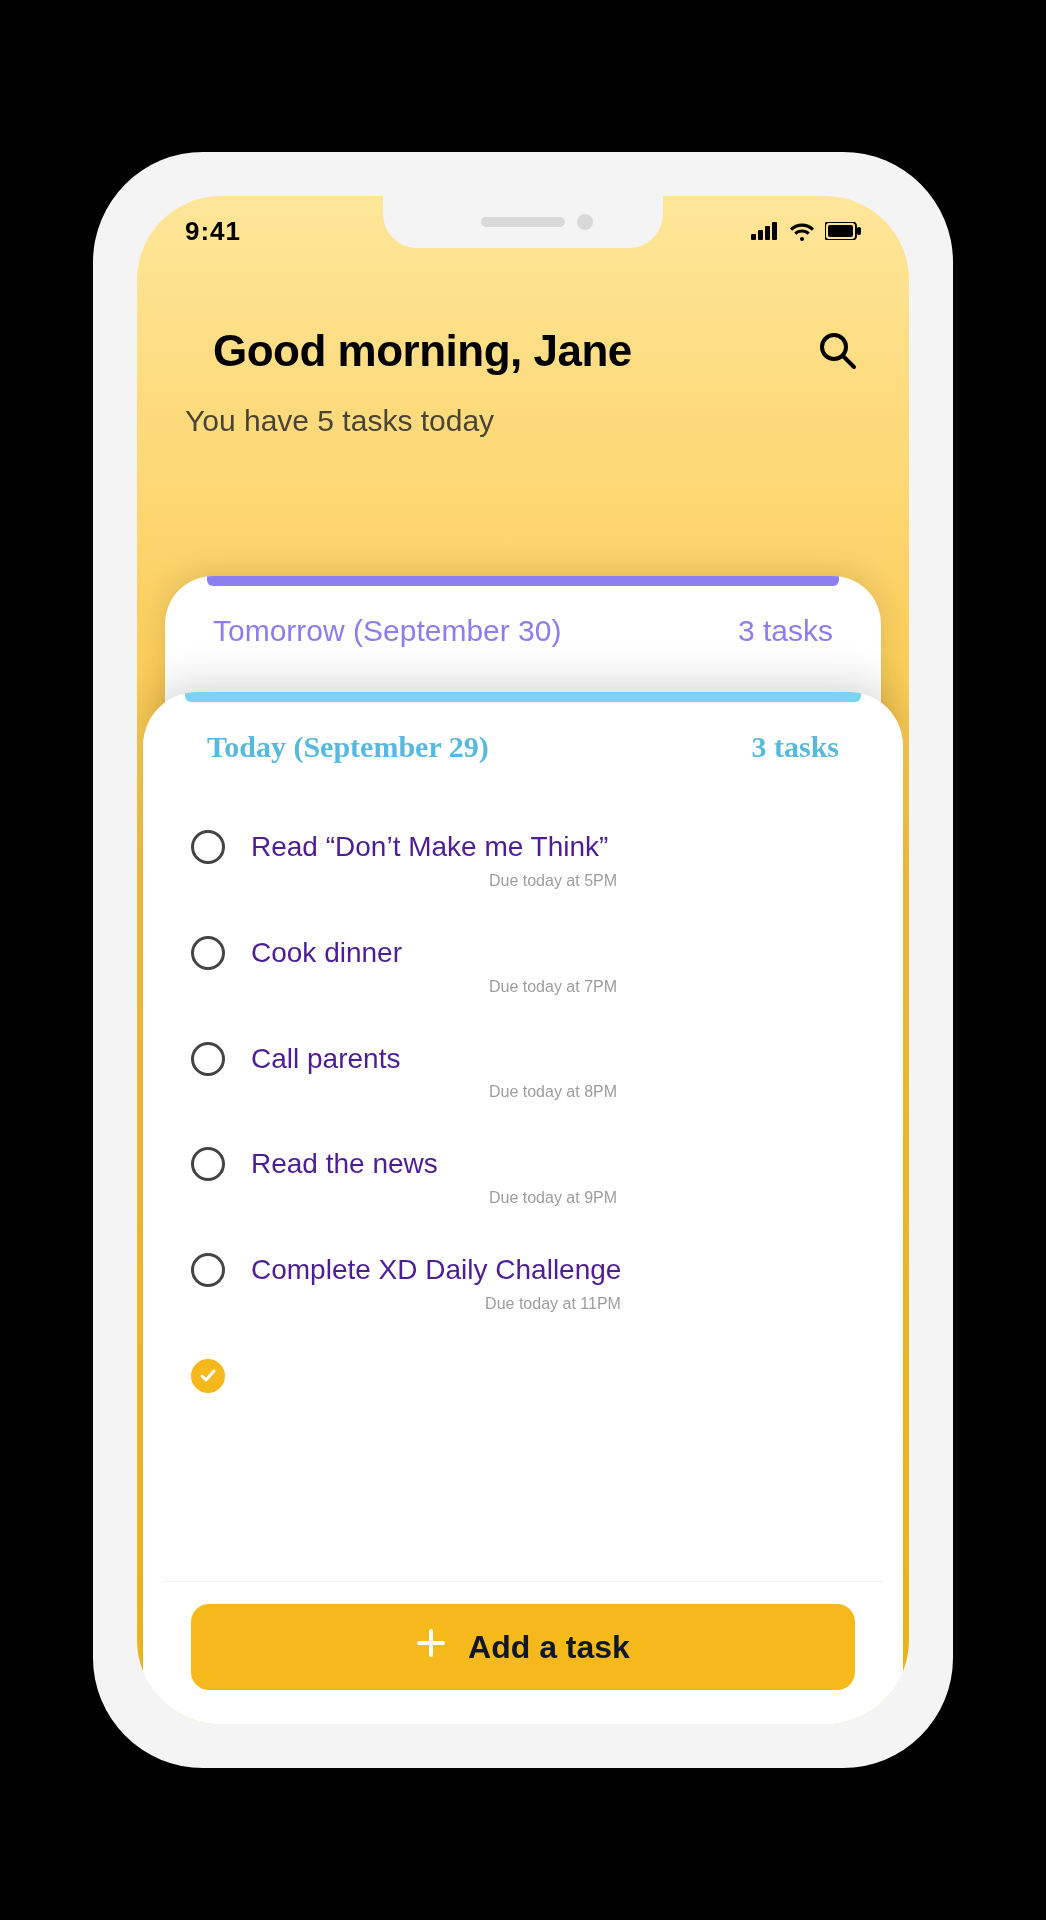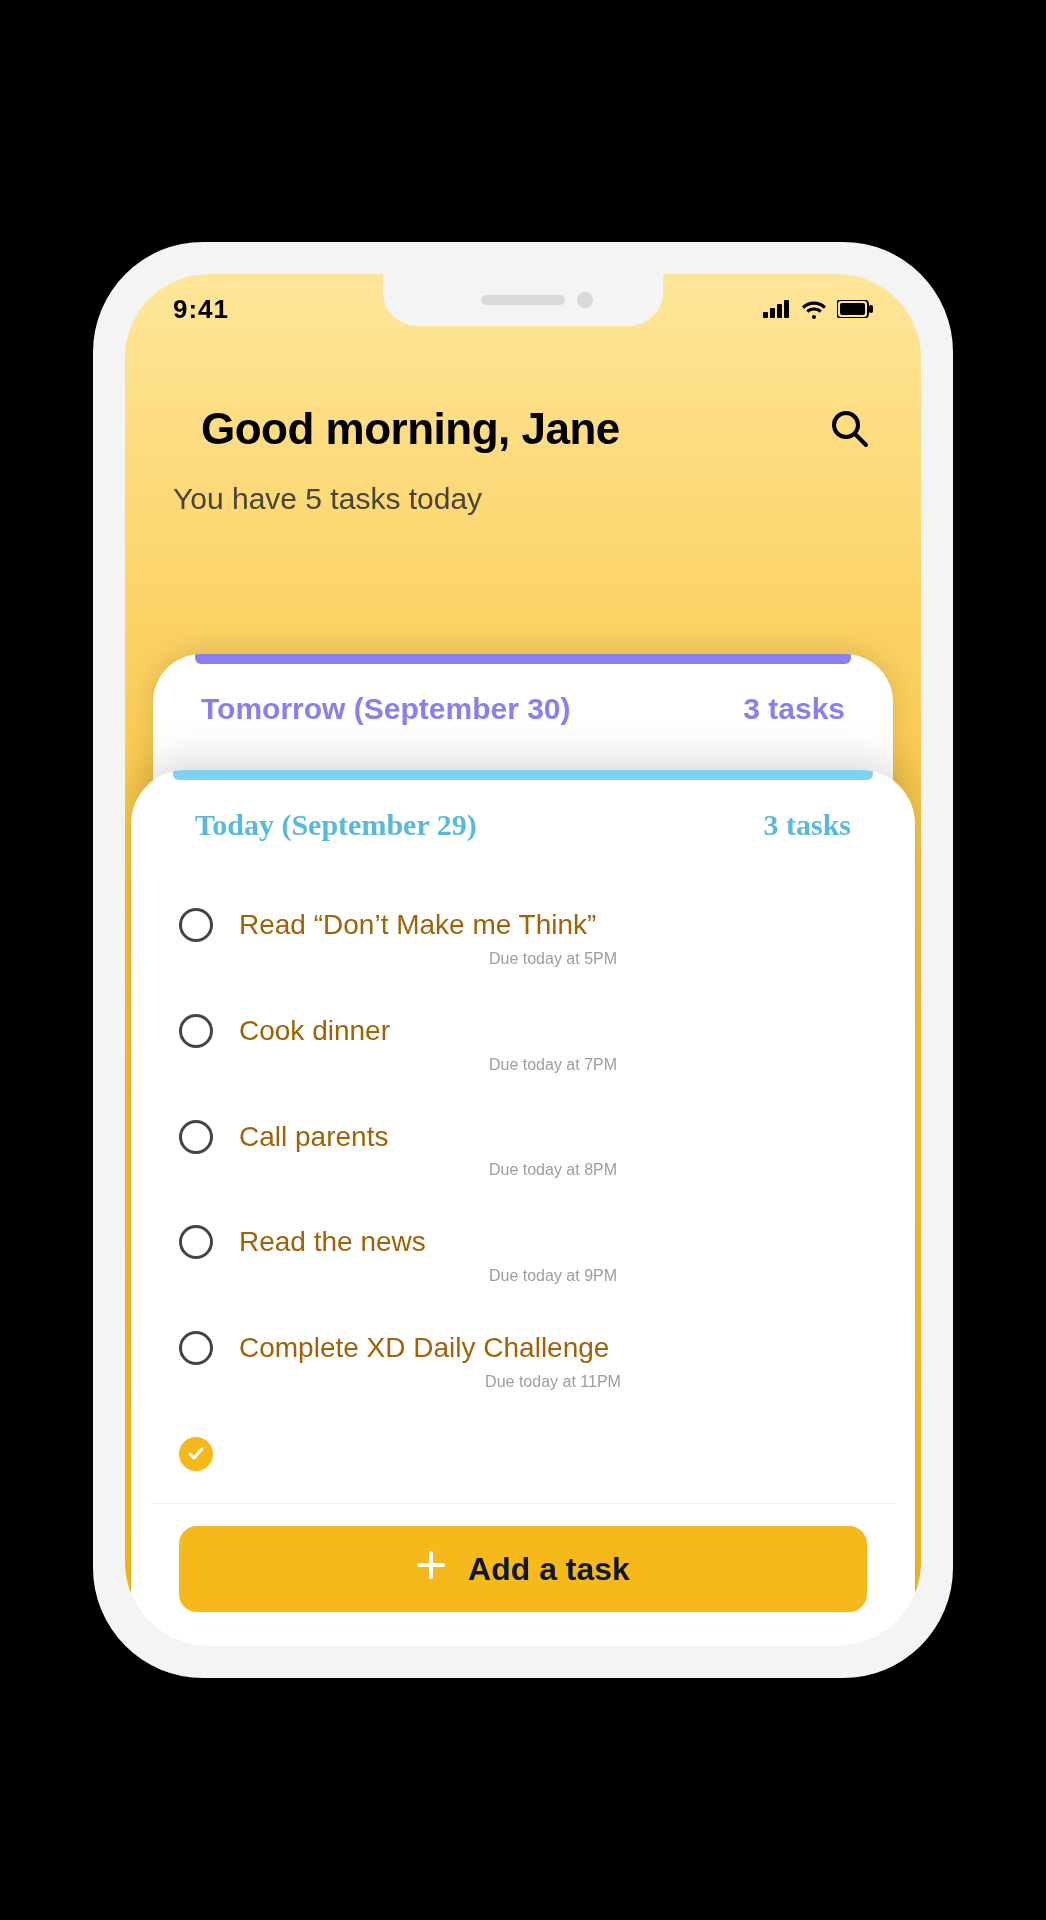--- a/index.html
+++ b/index.html
@@ -11,24 +11,24 @@
     font-family: -apple-system, "Helvetica Neue", Arial, sans-serif;
     position: relative;
     overflow: hidden;
   }
   .phone {
     position: absolute;
     left: 50%;
     top: 50%;
     transform: translate(-50%, -50%);
     width: 860px;
-    height: 1436px;
+    height: 1616px;
     background: #f4f4f4;
     border-radius: 110px;
-    padding: 32px;
+    padding: 44px;
     box-shadow: 0 40px 120px rgba(0,0,0,0.6);
   }
   .screen {
     position: relative;
     width: 100%;
     height: 100%;
     border-radius: 84px;
     overflow: hidden;
     background: linear-gradient(180deg, #fee699 0%, #fac33f 45%, #fbbf1c 100%);
   }
@@ -130,21 +130,21 @@
   }
   .card-tomorrow .row {
     display: flex;
     justify-content: space-between;
     align-items: center;
     padding: 28px 48px 0 48px;
   }
   .card-tomorrow .label,
   .card-tomorrow .count {
     font-size: 30px;
-    font-weight: 700;
+    font-weight: 400;
     color: #8b7ef0;
   }
   .card-today {
     position: absolute;
     left: 6px; right: 6px;
     top: 116px;
     bottom: 0;
     background: #fff;
     border-radius: 54px 54px 0 0;
     box-shadow: 0 -10px 40px rgba(0,0,0,0.15);
@@ -197,21 +197,21 @@
   }
   .checkbox.done {
     border-color: #f6b91c;
     background: #f6b91c;
     color: #fff;
   }
   .task-text { flex: 1; }
   .task-title {
     font-size: 28px;
     font-weight: 500;
-    color: #a16207;
+    color: #4c1d95;
     line-height: 1.35;
   }
   .task-title.done {
     color: #bdbdbd;
     text-decoration: line-through;
   }
   .task-due {
     margin-top: 6px;
     font-size: 16px;
     color: #9d9d9d;

